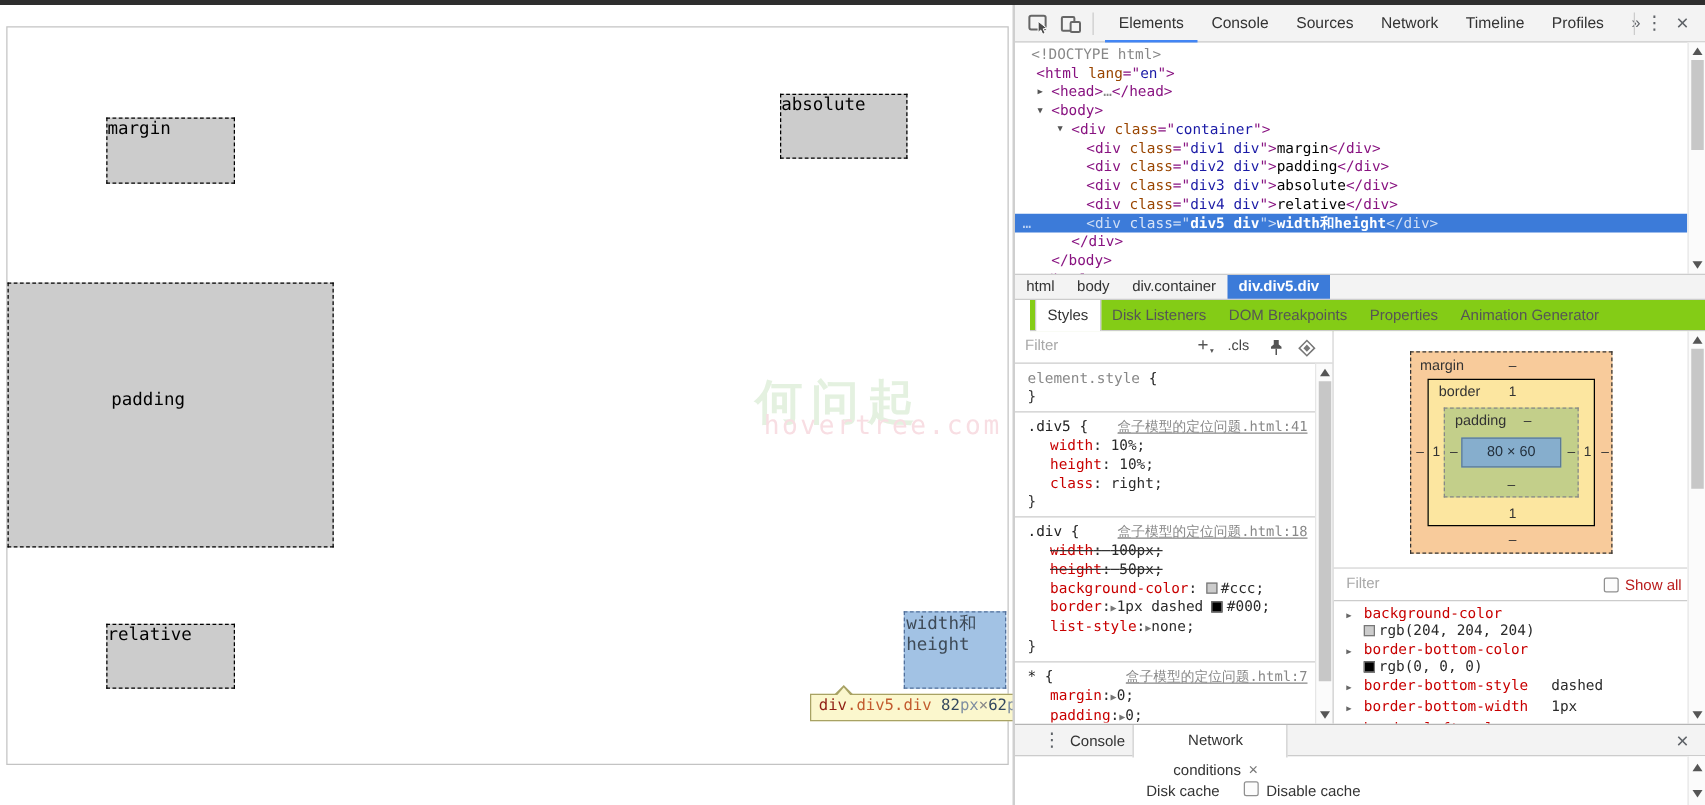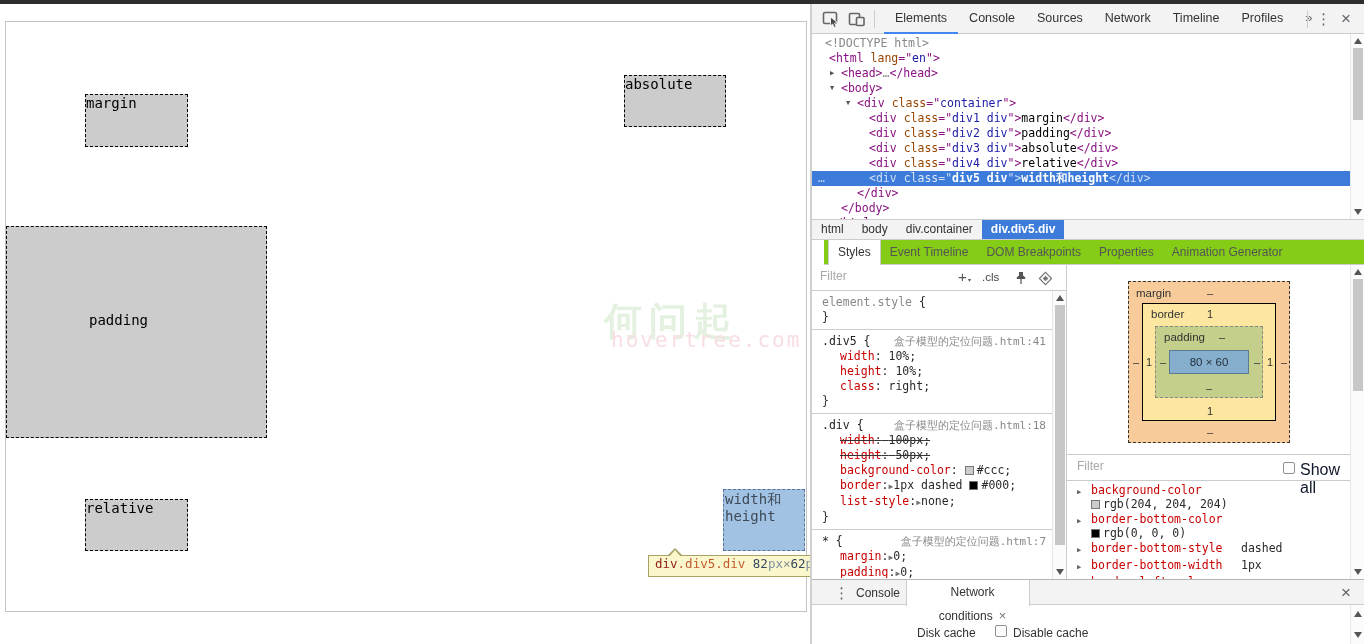--- a/index.html
+++ b/index.html
@@ -52,21 +52,21 @@
   #filter-row{left:0;top:261px;width:254px;height:26px;border-bottom:1px solid #ccc;background:#fff}
   .filter-input{position:absolute;left:8px;top:4px;width:120px;border:none;outline:none;background:transparent;font:12px "Liberation Sans",sans-serif;color:#333}
   .filter-input::placeholder{color:#a8a8a8}
   .fplus{left:146px;top:3px;font-size:15px;color:#555}
   .fplus .dn{position:absolute;left:10px;top:8px;font-size:6px;color:#555}
   .fcls{left:170px;top:6px;font-size:11.5px;color:#444}
   
   #styles-list{left:0;top:287px;width:240px;height:287px;overflow:hidden;font:11.5px "DejaVu Sans Mono",monospace}
   .rule{position:relative;border-bottom:1px solid #ccc;padding:4px 4px 4px 10px;line-height:15px}
   .sel-name{color:#222}.sel-gray{color:#888}.brace{color:#222}
-  .rlink{position:absolute;right:6px;top:4px;color:#888;font-size:11px}
+  .rlink{position:absolute;right:6px;top:4px;color:#888;text-decoration:underline;font-size:11px}
   .prop{padding-left:18px;white-space:pre}
   .pname{color:#c80000}
   .pval{color:#2a2a2a}
   .struck{text-decoration:line-through}
   .parrow{color:#777;font-size:8px}
   .swatch{display:inline-block;width:9px;height:9px;border:1px solid #777;vertical-align:-1px;margin-right:3px}
   
   #pane-div{left:254px;top:261px;width:1px;height:314px;background:#ccc}
   #bm-wrap{left:255px;top:261px;width:283px;height:190px;background:#fff}
   .bm-label{position:absolute;font-size:11.5px;color:#333}
@@ -184,21 +184,21 @@
 
   <div id="crumbs" class="abs">
       <div class="crumb">html</div>
       <div class="crumb">body</div>
       <div class="crumb">div.container</div>
       <div class="crumb on">div.div5.div</div>
     </div>
 
   <div id="side-tabs" class="abs">
       <div class="stab on">Styles</div>
-      <div class="stab">Event Timeline</div>
+      <div class="stab">Disk Listeners</div>
       <div class="stab">DOM Breakpoints</div>
       <div class="stab">Properties</div>
       <div class="stab">Animation Generator</div>
     </div>
 
   <div id="filter-row" class="abs">
     <input class="filter-input" placeholder="Filter" style="">
     <span class="abs fplus"><span>+</span><span class="dn">▾</span></span>
     <span class="abs fcls">.cls</span>
     <span class="abs" style="left:202px;top:6px">
@@ -276,21 +276,21 @@
     <span class="bm-val" style="left:101px;top:29px">–</span>
   </div>
   <div id="bm-content" class="abs">
     <span>80 × 60</span>
   </div>
 
   <div id="cm-sep" class="abs"></div>
   <div id="cm-filter" class="abs">
     <input class="filter-input" style="left: 10px; width: 140px;" placeholder="Filter">
     <span class="cb" style="left:216px;top:7px"></span>
-    <span class="abs" style="left:233px;top:6px;font-size:16px;color:#0f172a">Show all</span>
+    <span class="abs" style="left:233px;top:6px;font-size:12px;color:#b91c1c">Show all</span>
   </div>
   <div id="computed-list" class="abs">
       <div class="crow two"><span class="carrow">▶</span><span class="cname">background-color</span><div class="cline2"><span class="swatch" style="background: rgb(204, 204, 204);"></span><span>rgb(204, 204, 204)</span></div></div>
       <div class="crow two"><span class="carrow">▶</span><span class="cname">border-bottom-color</span><div class="cline2"><span class="swatch" style="background: rgb(0, 0, 0);"></span><span>rgb(0, 0, 0)</span></div></div>
       <div class="crow"><span class="carrow">▶</span><span class="cname">border-bottom-style</span><span class="cval">dashed</span></div>
       <div class="crow"><span class="carrow">▶</span><span class="cname">border-bottom-width</span><span class="cval">1px</span></div>
       <div class="crow clip"><span class="carrow">▶</span><span class="cname">border-left-color</span></div>
     </div>
   <div class="sbar abs" style="left:538px;top:261px;height:314px">
     <span class="tri-up" style="top:4px"></span>

